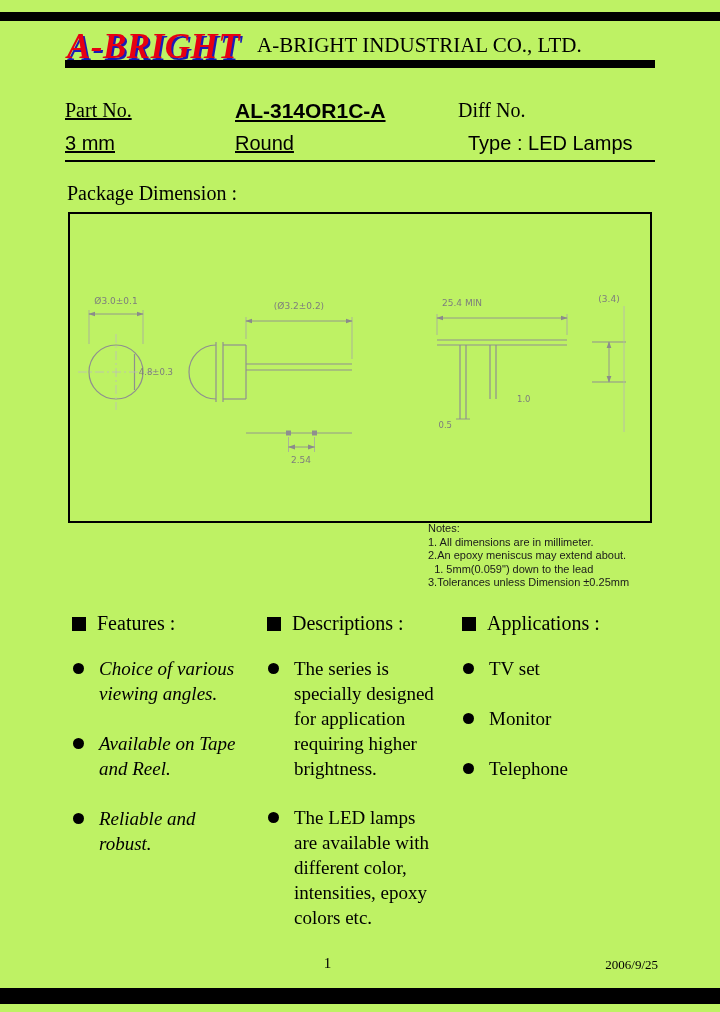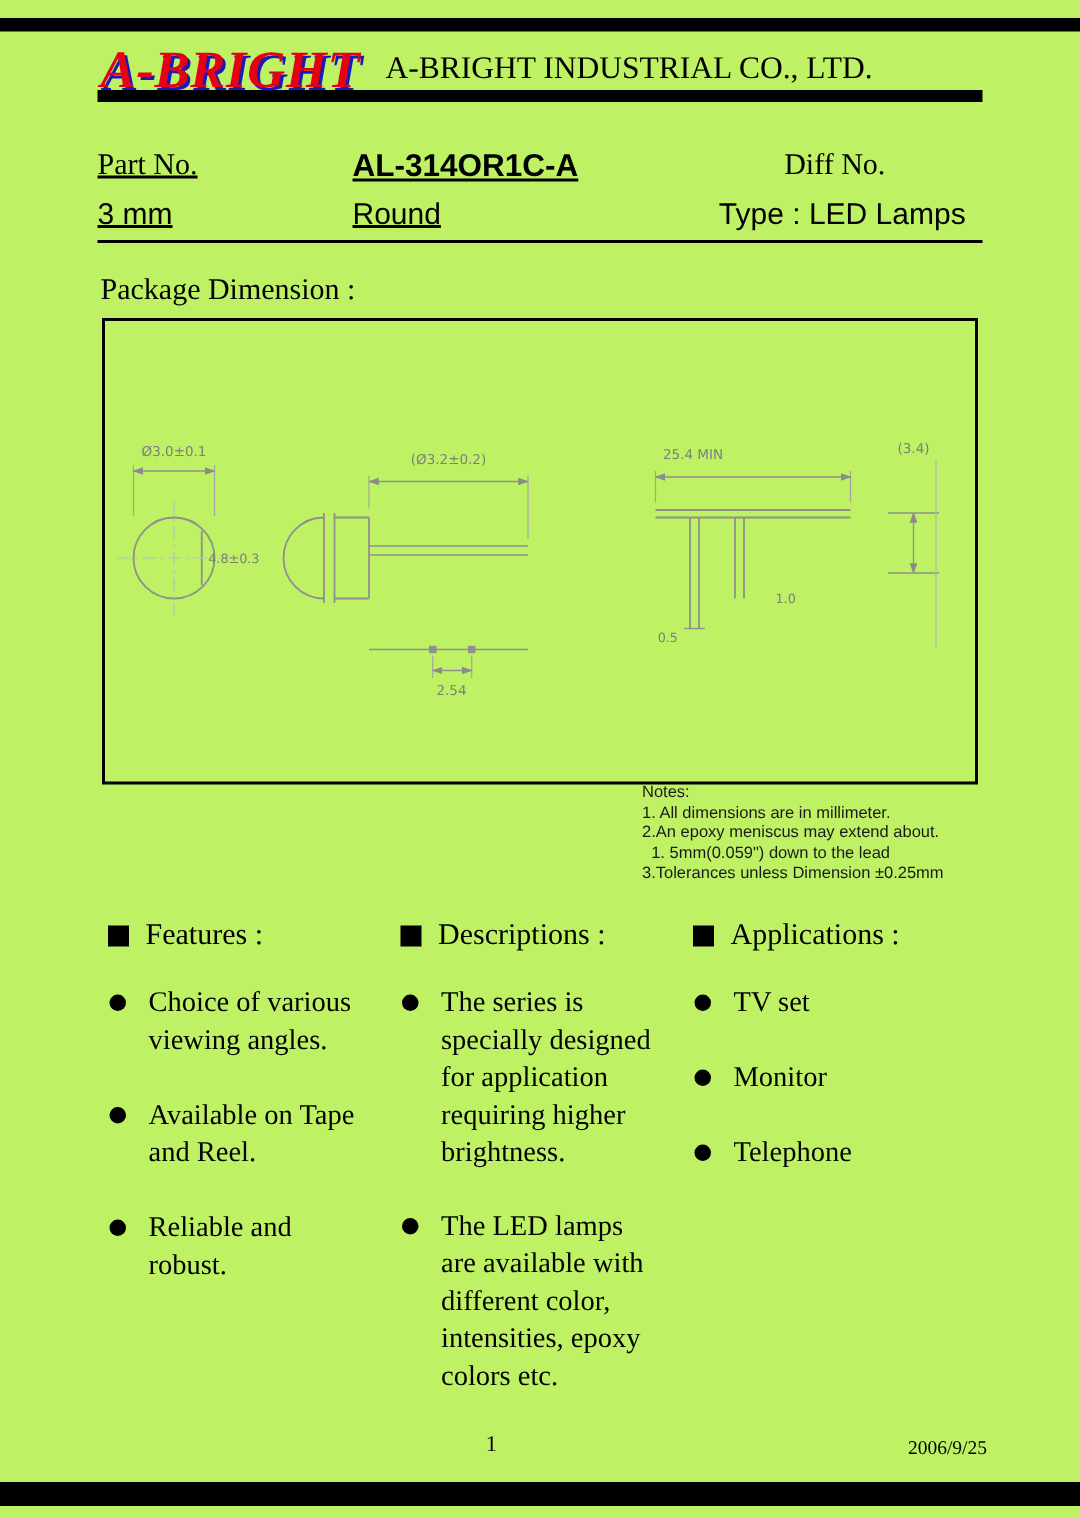--- a/index.html
+++ b/index.html
@@ -13,21 +13,21 @@
 
   
   .header { position:absolute; left:65px; top:28px; width:590px; height:40px; border-bottom:8px solid #000; }
   .logo { position:absolute; left:2px; top:0; font-family:"Liberation Serif", serif; font-size:35px; font-weight:bold; font-style:italic; letter-spacing:0.5px; line-height:38px; }
   .company { position:absolute; left:192px; bottom:2px; font-size:21px; font-weight:normal; color:#000; white-space:nowrap; }
 
   
   .part-table { position:absolute; left:65px; top:94px; width:590px; display:grid; grid-template-columns:170px 215px 205px; grid-auto-rows:33px; border-bottom:2px solid #000; align-items:center; }
   .cell { font-size:20px; color:#000; white-space:nowrap; }
   .c-center { text-align:left;text-decoration:underline; }
-  .c-left { text-align:center; padding-left:8px; }
+  .c-left { text-align:left; padding-left:8px; }
   .sans { font-family:"Liberation Sans", sans-serif; }
   .partno { font-weight:bold; font-size:21px; letter-spacing:0px; }
   .type-cell { padding-left:18px; }
 
   .pkg-title { position:absolute; left:67px; top:182px; font-size:20px; color:#000; }
 
   
   .draw-box { position:absolute; left:68px; top:212px; width:584px; height:311px; border:2px solid #000; }
   .dwg { position:absolute; left:0; top:0; width:580px; height:377px; }
   .dt { font-family:"DejaVu Sans", sans-serif; font-size:9px; fill:#7d7d7d; }
@@ -39,21 +39,21 @@
   .col { position:absolute; top:612px; }
   .col-features { left:72px; width:190px; }
   .col-descriptions { left:267px; width:190px; }
   .col-applications { left:462px; width:195px; }
   .colhead { display:flex; align-items:flex-start; margin-bottom:21px; }
   .sq { width:14px; height:14px; background:#000; margin:5px 11px 0 0; flex:0 0 auto; }
   .htext { font-size:20px; color:#000; white-space:nowrap; }
   .item { display:flex; align-items:flex-start; }
   .dot { width:11px; height:11px; border-radius:50%; background:#000; margin:7px 15px 0 1px; flex:0 0 auto; }
   .itext { font-size:19px; line-height:25px; color:#000; }
-  .col-features .itext { width:146px; }
+  .col-features .itext { width:146px;font-style:italic; }
   .col-descriptions .itext { width:146px; }
   .col-applications .itext { width:170px; }
   .col-features .item { margin-bottom:25px; }
   .col-descriptions .item { margin-bottom:24px; }
   .col-applications .item { margin-bottom:25px; }
 
   
   .footer-page { position:absolute; left:0; right:65px; top:955px; text-align:center; font-size:15px; color:#000; }
   .footer-date { position:absolute; right:62px; top:957px; font-size:13px; color:#000; }
 </style>

